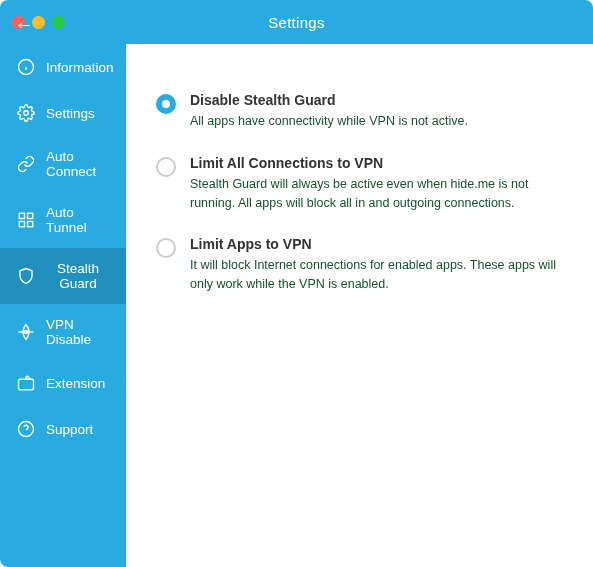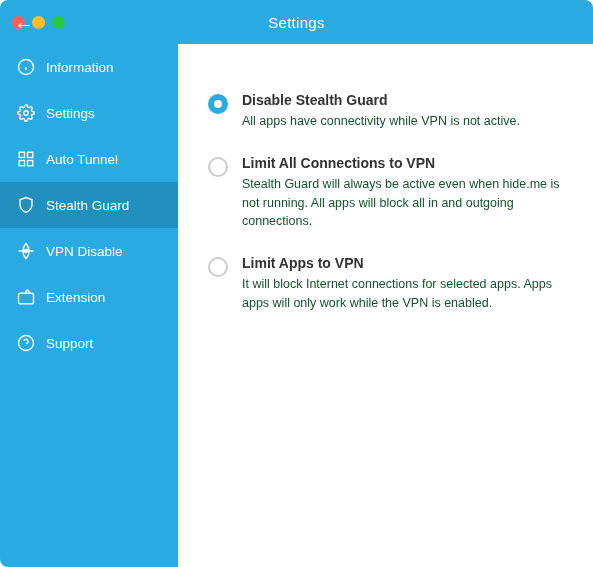--- a/index.html
+++ b/index.html
@@ -58,21 +58,21 @@
 
     
     .main-layout {
       display: flex;
       flex: 1;
       overflow: hidden;
     }
 
     
     .sidebar {
-      width: 178px;
+      width: 126px;
       background: #29aae1;
       display: flex;
       flex-direction: column;
       flex-shrink: 0;
     }
     .sidebar-item {
       display: flex;
       align-items: center;
       gap: 10px;
       padding: 13px 16px;
@@ -182,20 +182,29 @@
     <div class="sidebar-item">
       <div class="sidebar-icon">
         <svg viewBox="0 0 24 24">
             <circle cx="12" cy="12" r="3"></circle>
             <path d="M19.4 15a1.65 1.65 0 0 0 .33 1.82l.06.06a2 2 0 0 1-2.83 2.83l-.06-.06a1.65 1.65 0 0 0-1.82-.33 1.65 1.65 0 0 0-1 1.51V21a2 2 0 0 1-4 0v-.09A1.65 1.65 0 0 0 9 19.4a1.65 1.65 0 0 0-1.82.33l-.06.06a2 2 0 0 1-2.83-2.83l.06-.06A1.65 1.65 0 0 0 4.68 15a1.65 1.65 0 0 0-1.51-1H3a2 2 0 0 1 0-4h.09A1.65 1.65 0 0 0 4.6 9a1.65 1.65 0 0 0-.33-1.82l-.06-.06a2 2 0 0 1 2.83-2.83l.06.06A1.65 1.65 0 0 0 9 4.68a1.65 1.65 0 0 0 1-1.51V3a2 2 0 0 1 4 0v.09a1.65 1.65 0 0 0 1 1.51 1.65 1.65 0 0 0 1.82-.33l.06-.06a2 2 0 0 1 2.83 2.83l-.06.06A1.65 1.65 0 0 0 19.4 9a1.65 1.65 0 0 0 1.51 1H21a2 2 0 0 1 0 4h-.09a1.65 1.65 0 0 0-1.51 1z"></path>
           </svg>
       </div>
       <span>Settings</span>
     </div>
 
+    <div class="sidebar-item">
+      <div class="sidebar-icon">
+        <svg viewBox="0 0 24 24">
+            <path d="M10 13a5 5 0 0 0 7.54.54l3-3a5 5 0 0 0-7.07-7.07l-1.72 1.71"></path>
+            <path d="M14 11a5 5 0 0 0-7.54-.54l-3 3a5 5 0 0 0 7.07 7.07l1.71-1.71"></path>
+          </svg>
+      </div>
+      <span>Auto Connect</span>
+    </div>
 
     <div class="sidebar-item">
       <div class="sidebar-icon">
         <svg viewBox="0 0 24 24">
             <rect x="3" y="3" width="7" height="7"></rect>
             <rect x="14" y="3" width="7" height="7"></rect>
             <rect x="3" y="14" width="7" height="7"></rect>
             <rect x="14" y="14" width="7" height="7"></rect>
           </svg>
       </div>
@@ -260,18 +269,18 @@
       <div class="radio-text">
         <h3>Limit All Connections to VPN</h3>
         <p>Stealth Guard will always be active even when hide.me is not running. All apps will block all in and outgoing connections.</p>
       </div>
     </div>
 
     <div class="radio-option">
       <div class="radio-circle"></div>
       <div class="radio-text">
         <h3>Limit Apps to VPN</h3>
-        <p>It will block Internet connections for selected apps. Apps apps will only work while the VPN is enabled.</p>
+        <p>It will block Internet connections for enabled apps. These apps will only work while the VPN is enabled.</p>
       </div>
     </div>
 
   </div>
 </div>
 
 </body></html>

